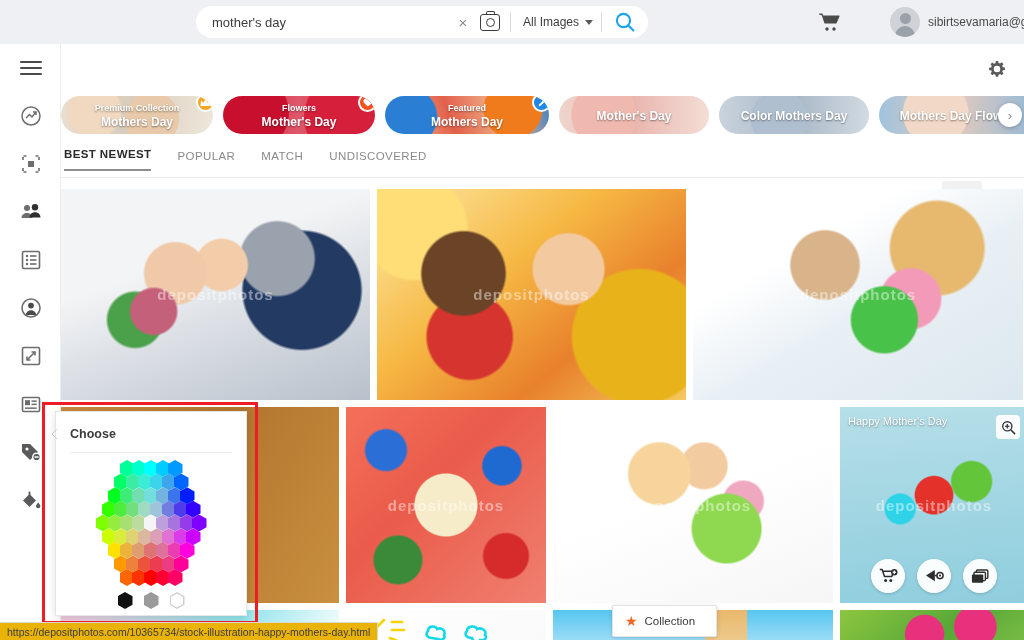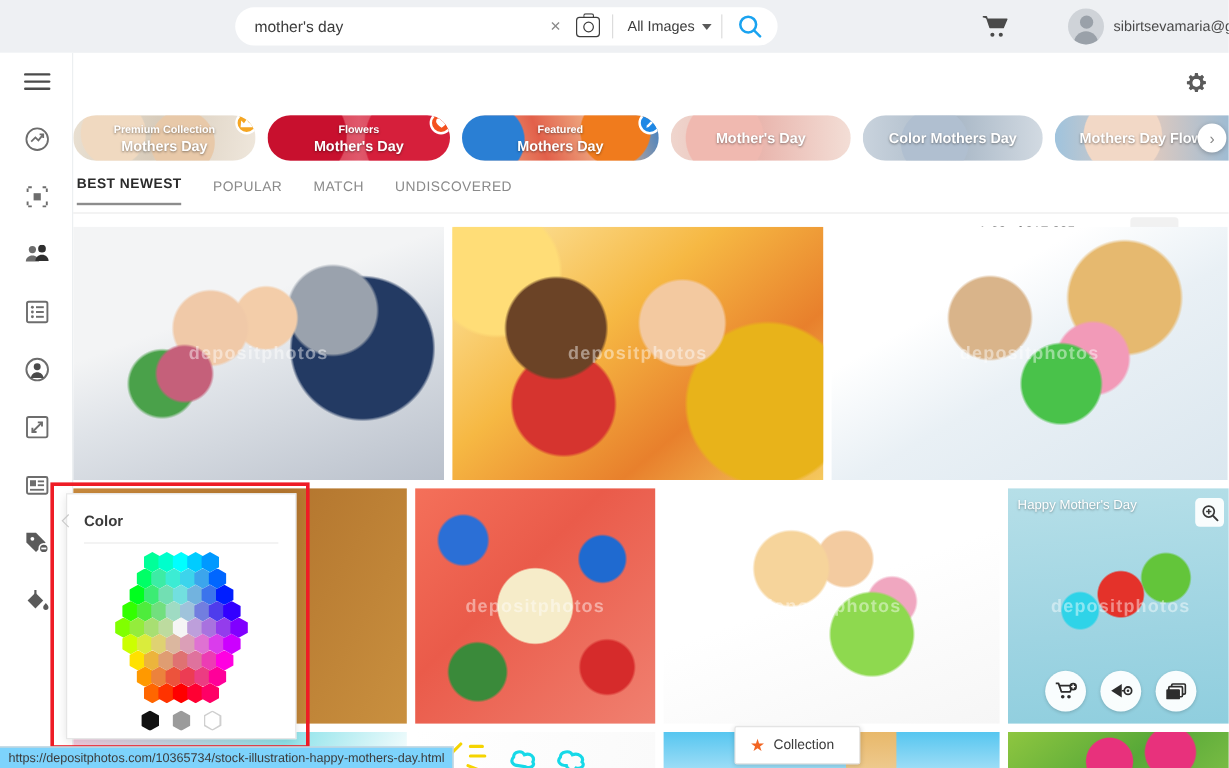--- a/index.html
+++ b/index.html
@@ -301,21 +301,21 @@
         cursor:pointer; }
   .gh-outline { width:15px;height:17px; position:relative; cursor:pointer;}
   .gh-outline::before{content:"";position:absolute;inset:0;background:#cfcfcf;
         clip-path: polygon(50% 0%, 100% 25%, 100% 75%, 50% 100%, 0% 75%, 0% 25%);}
   .gh-outline::after{content:"";position:absolute;inset:1.4px;background:#fff;
         clip-path: polygon(50% 0%, 100% 25%, 100% 75%, 50% 100%, 0% 75%, 0% 25%);}
 
   
   .statusbar {
     position:absolute; left:0; bottom:0; height:18px; max-width:560px;
-    background:#7dd3fc; border-top:1px solid #d8d8d8; border-right:1px solid #d8d8d8;
+    background:#eab308; border-top:1px solid #d8d8d8; border-right:1px solid #d8d8d8;
     font-size:10.5px; color:#3c3c3c; display:flex; align-items:center; padding:0 7px;
     z-index:70; white-space:nowrap;
   }
 </style>
 </head>
 <body>
 
 <div id="app">
 
   <div class="topbar">
@@ -600,21 +600,21 @@
 
   <div class="fav-tip">
     <span class="star">★</span>
     <span>Collection</span>
   </div>
 
   <div class="color-pop">
     <svg class="pop-tail" width="12" height="16" viewBox="0 0 12 16">
       <polyline points="9,1 2,8 9,15" fill="none" stroke="#c9c9c9" stroke-width="1.3"></polyline>
     </svg>
-    <div class="pop-title">Color</div>
+    <div class="pop-title">Choose</div>
     <div class="pop-rule"></div>
     <div class="hexwheel" id="hexwheel">
         <div class="hx" style="left: 16.5px; top: 51.5px; background: rgb(128, 255, 0);"></div>
         <div class="hx" style="left: 22.5px; top: 65.1425px; background: rgb(204, 255, 0);"></div>
         <div class="hx" style="left: 28.5px; top: 78.785px; background: rgb(255, 225, 0);"></div>
         <div class="hx" style="left: 34.5px; top: 92.4275px; background: rgb(255, 153, 0);"></div>
         <div class="hx" style="left: 40.5px; top: 106.07px; background: rgb(255, 102, 0);"></div>
         <div class="hx" style="left: 22.5px; top: 37.8575px; background: rgb(51, 255, 0);"></div>
         <div class="hx" style="left: 28.5px; top: 51.5px; background: rgb(148, 236, 60);"></div>
         <div class="hx" style="left: 34.5px; top: 65.1425px; background: rgb(218, 236, 60);"></div>

